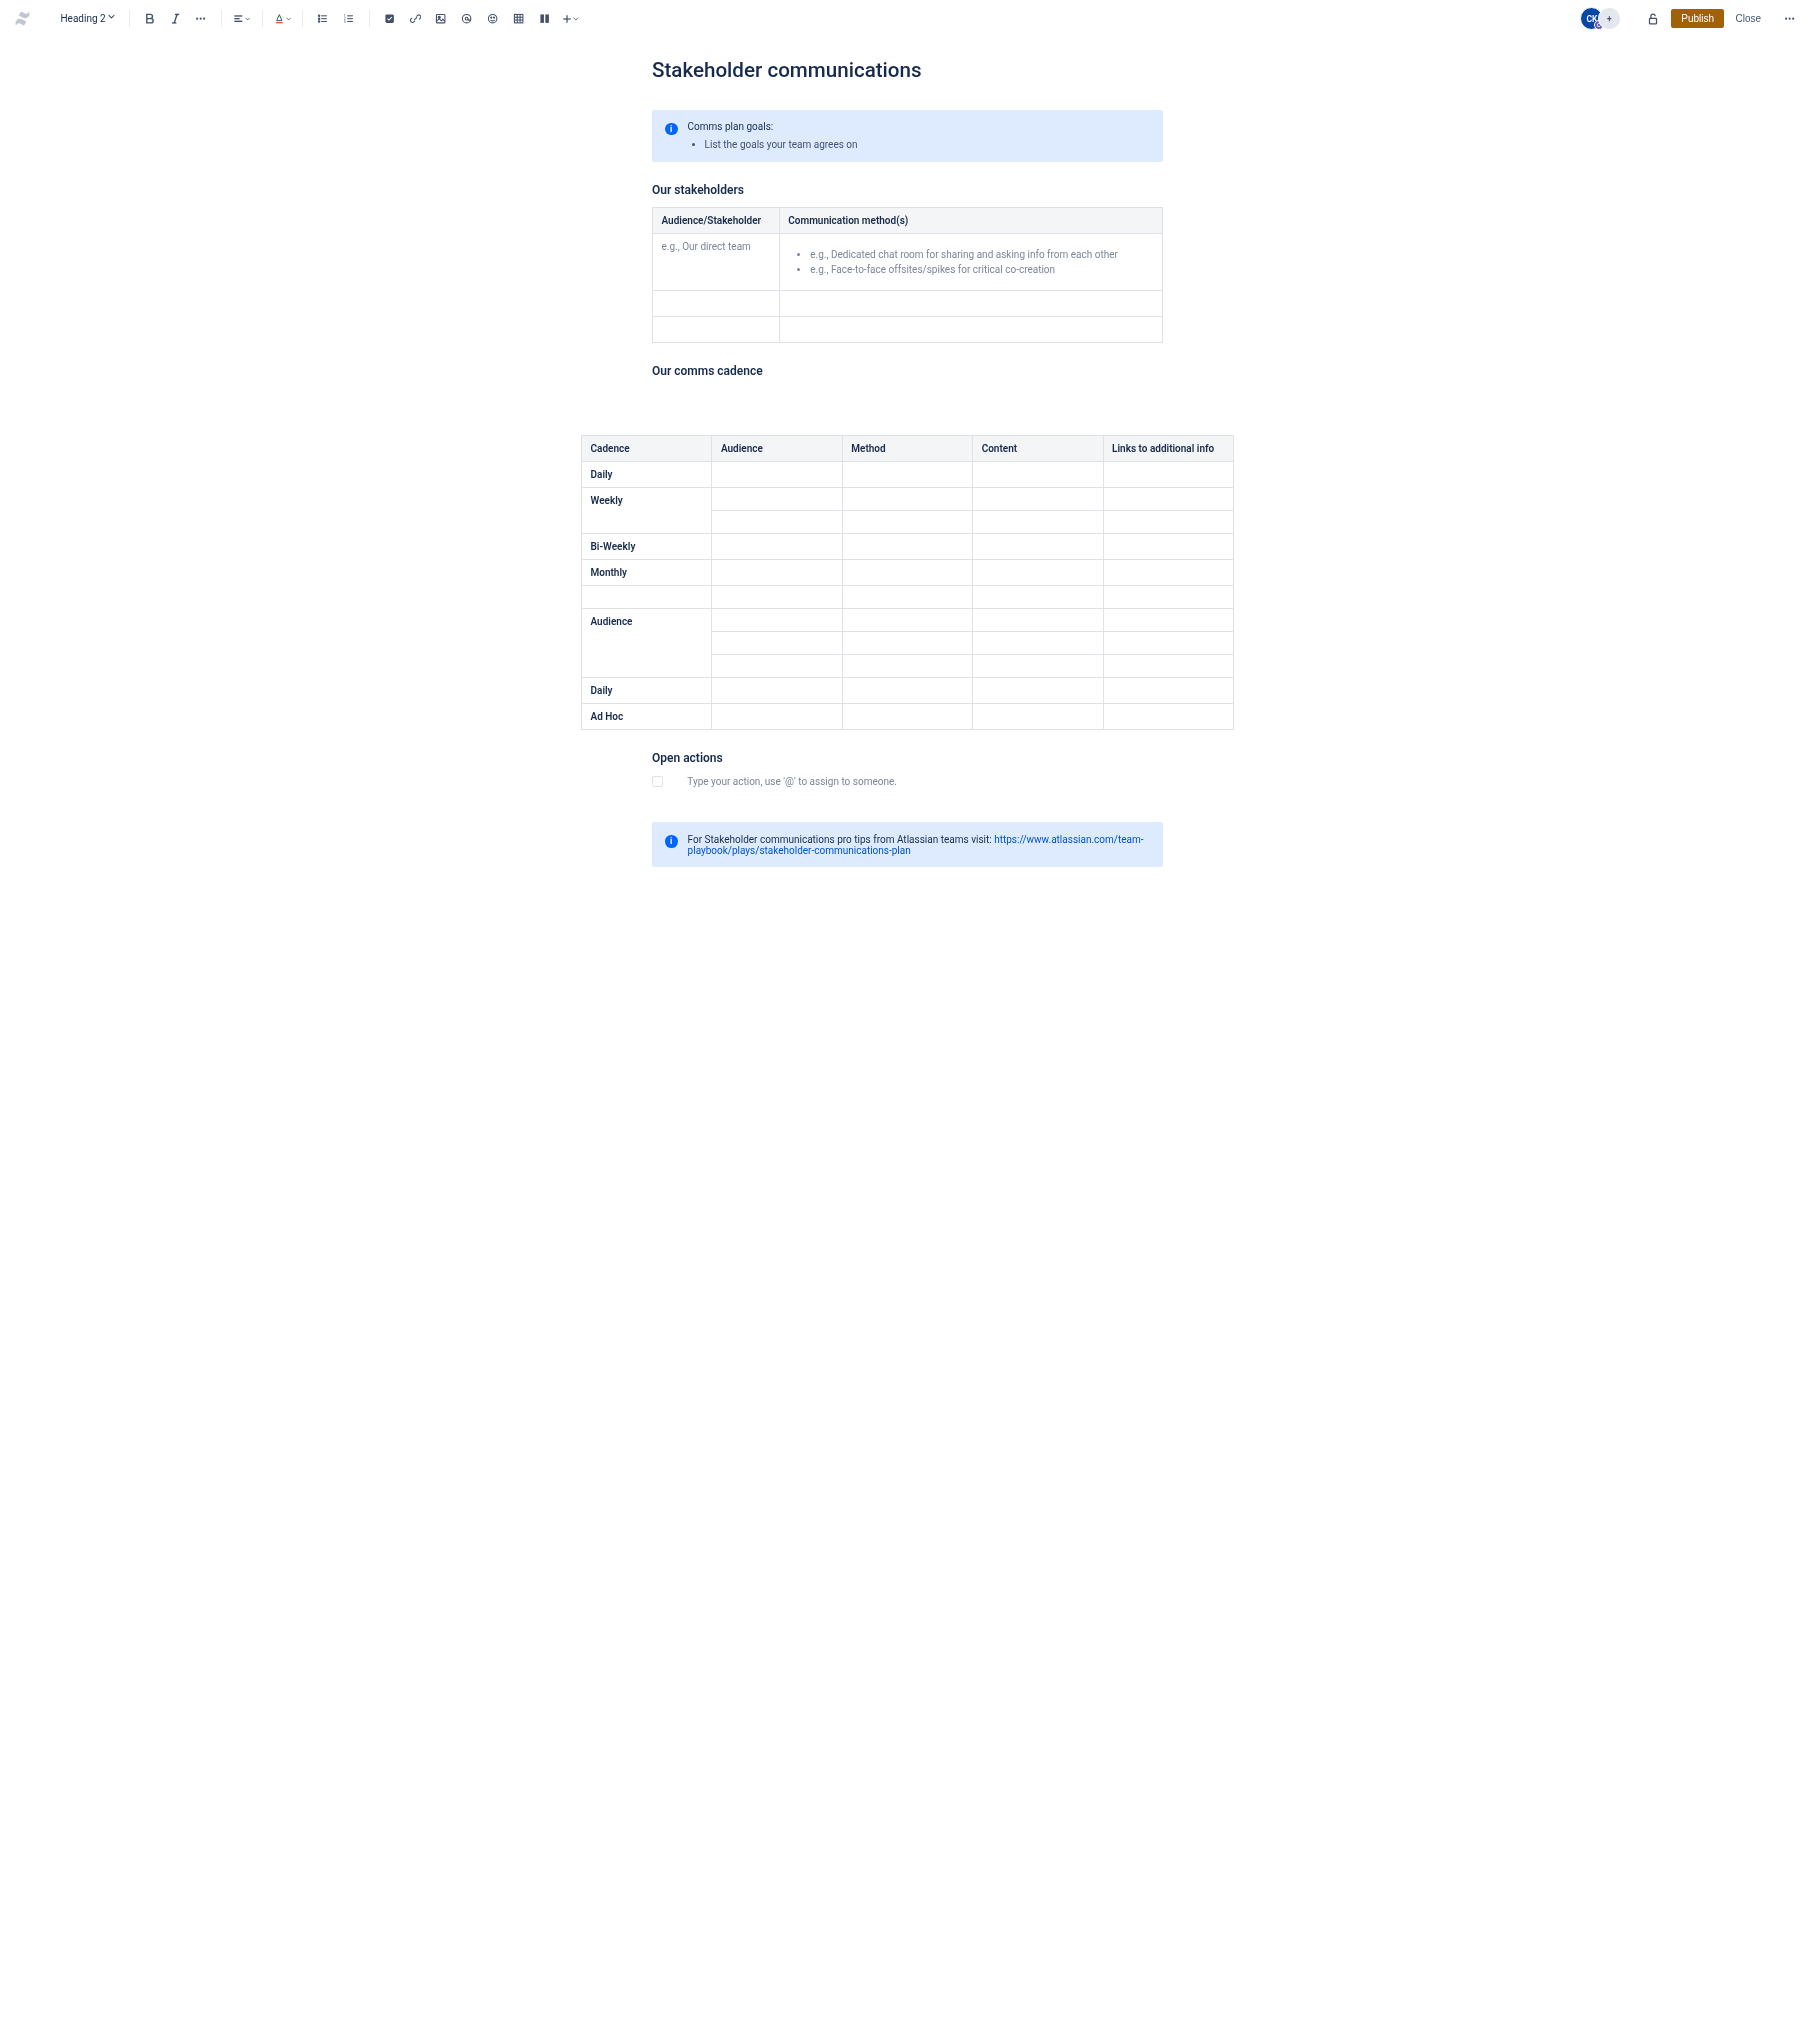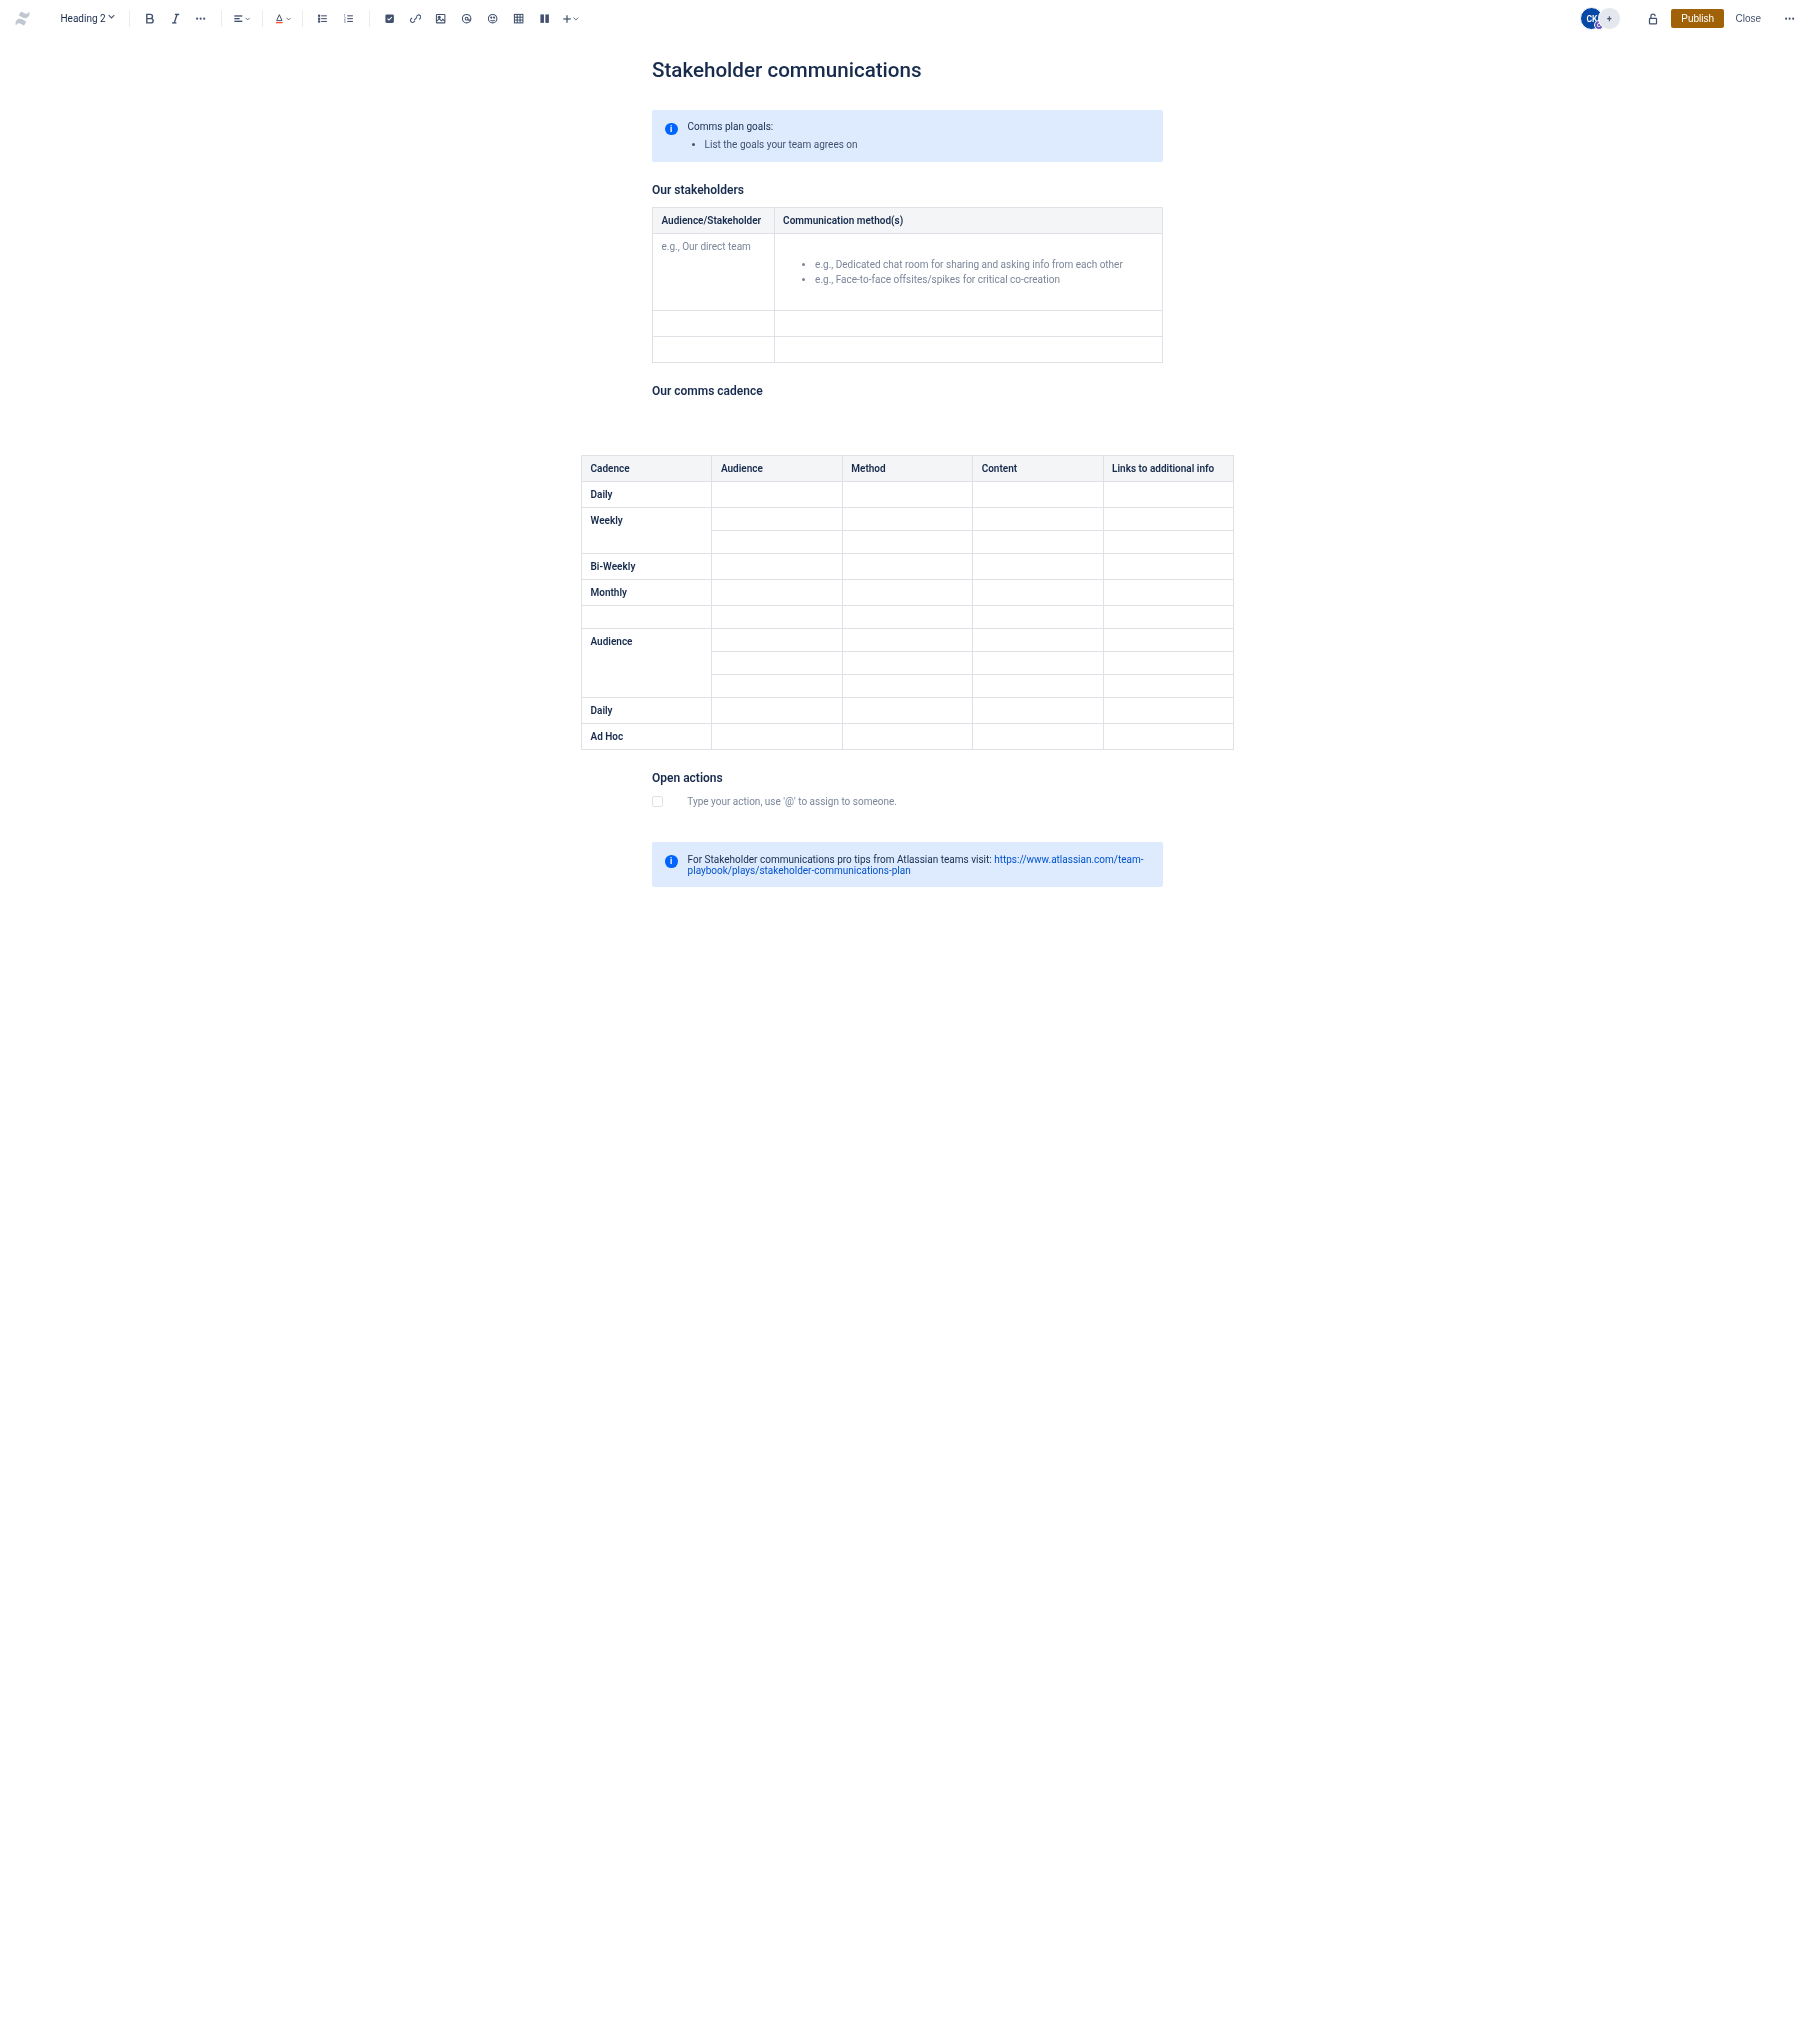--- a/index.html
+++ b/index.html
@@ -123,21 +123,21 @@
     padding: 7px 8.5px;
     text-align: left;
     vertical-align: top;
   }
   table th {
     background: #F4F5F7;
     font-weight: 600;
     color:#172B4D;
   }
   .placeholder { color:#7A869A; }
-  td ul { margin:18px; padding-left: 14px; }
+  td ul { margin:8px; padding-left: 14px; }
   td ul li { margin-bottom:4.3px; }
   .cadence-table td, .cadence-table th { height:23px; }
   .cadence-label { font-weight:600; }
   .action-row { display:flex;align-items:center;gap:24px;margin-top:7px; }
   .checkbox {
     width:11.3px;height:11.3px;border:1.4px solid #DFE1E6;border-radius:2.1px;
   }
   .link { color:#0052CC; text-decoration:none; }
   svg { display:block; }
 </style>

